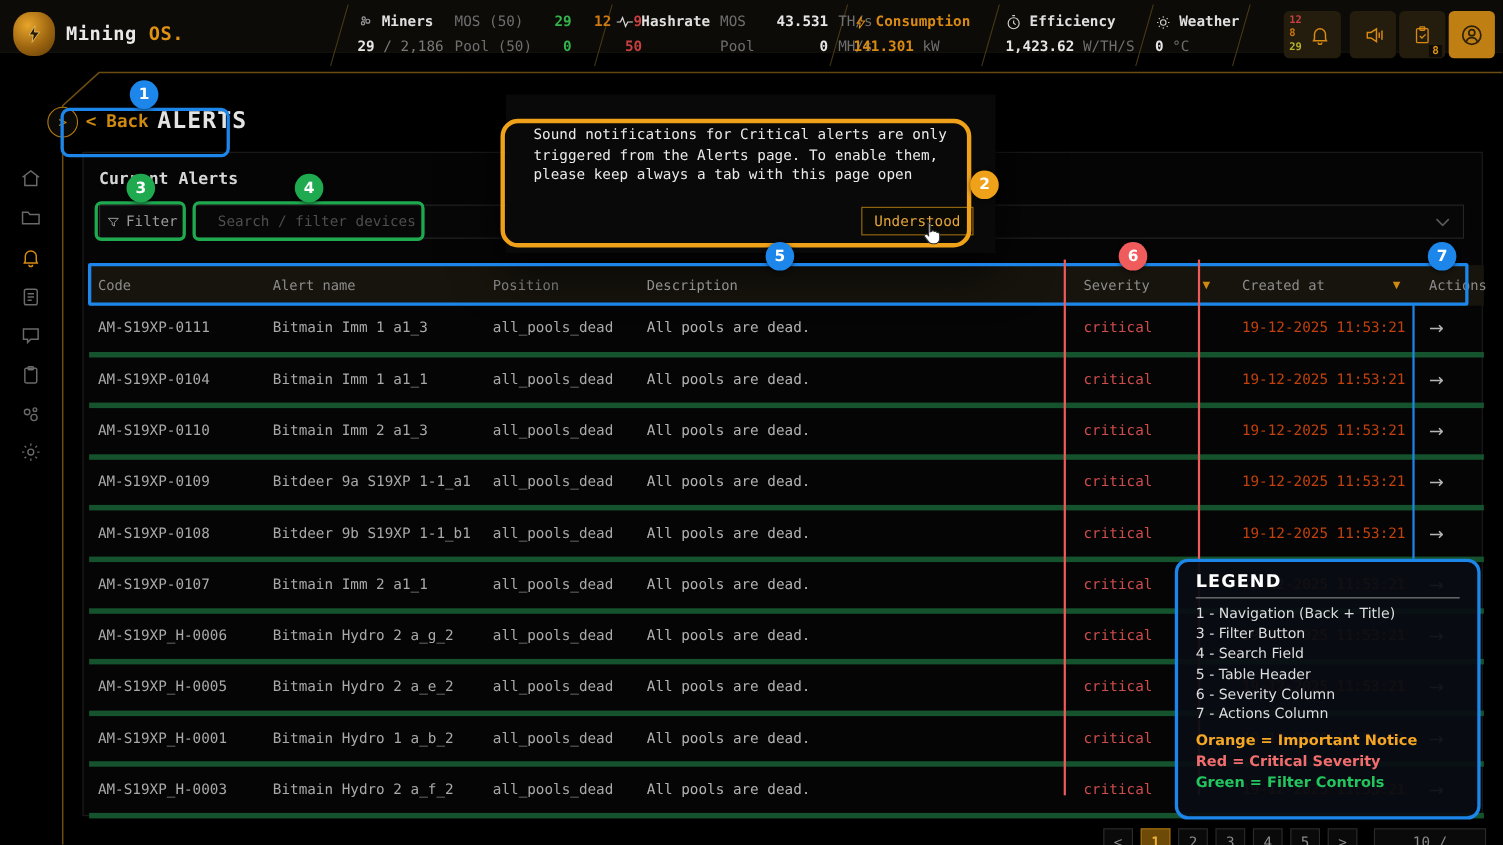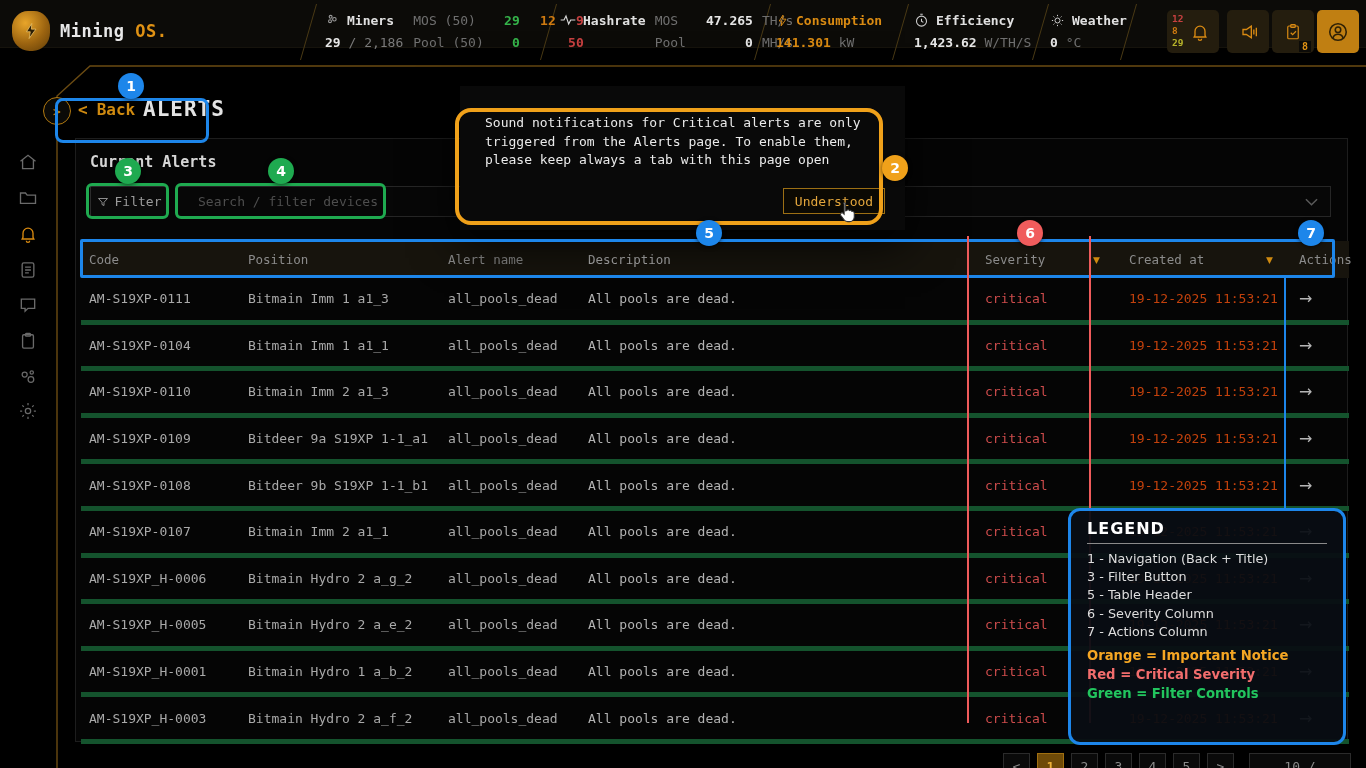--- a/index.html
+++ b/index.html
@@ -155,21 +155,21 @@
     <div class="stat" style="left:560px; grid-template-columns:auto auto 58px auto; column-gap:9px;">
       <div class="t">
         <span>
             <svg width="16" height="14" viewBox="0 0 24 20" fill="none" stroke="#d8d8d8" stroke-width="1.7">
               <path d="M1 10 H6 L9 4 L13 16 L16 10 H23"></path>
             </svg>
           </span>
         <span>Hashrate</span>
       </div>
       <div class="lbl">MOS</div>
-      <div class="w" style="text-align:right">47.265</div>
+      <div class="w" style="text-align:right">43.531</div>
       <div class="u">TH/s</div>
       <div></div>
       <div class="lbl">Pool</div>
       <div class="w" style="text-align:right">0</div>
       <div class="u">MH/s</div>
     </div>
 
     <div class="stat" style="left:776px; grid-template-columns:auto;">
       <div class="t" style="color:#d98a12">
         <span>
@@ -336,22 +336,22 @@
       <span class="search-chv">
           <svg width="13" height="8" viewBox="0 0 14 8" fill="none" stroke="#5a5a5a" stroke-width="1.6">
             <path d="M1 1 L7 7 L13 1"></path>
           </svg>
         </span>
     </div>
 
     <div class="table">
       <div class="thead">
         <div class="hcell c-code">Code</div>
+        <div class="hcell c-alert">Alert name</div>
         <div class="hcell c-position">Position</div>
-        <div class="hcell c-alert">Alert name</div>
         <div class="hcell c-desc">Description</div>
         <div class="hcell c-sev" style="color:#8b8b8b">
           <span>Severity</span>
           <span class="sort">▼</span>
         </div>
         <div class="hcell" style="padding-left:20px">
           <span>Created at</span>
           <span class="sort" style="margin-right:13px">▼</span>
         </div>
         <div class="hcell" style="padding-left:13px">Actions</div>
@@ -484,20 +484,21 @@
       <div class="badge" style="left: 1017px; top: 220px; background: rgb(240, 92, 92);">6</div>
       <div class="badge" style="left: 1298px; top: 220px; background: rgb(29, 134, 234);">7</div>
     </div>
 
   <div class="legend">
     <div class="legend-title">LEGEND</div>
     <div class="legend-divider"></div>
     <div id="legend-items">
         <div class="legend-item">1 - Navigation (Back + Title)</div>
         <div class="legend-item">3 - Filter Button</div>
+        <div class="legend-item">4 - Search Field</div>
         <div class="legend-item">5 - Table Header</div>
         <div class="legend-item">6 - Severity Column</div>
         <div class="legend-item">7 - Actions Column</div>
       </div>
     <div class="legend-colors" id="legend-colors">
         <div class="legend-color" style="color: rgb(245, 166, 35);">Orange = Important Notice</div>
         <div class="legend-color" style="color: rgb(242, 109, 109);">Red = Critical Severity</div>
         <div class="legend-color" style="color: rgb(34, 197, 94);">Green = Filter Controls</div>
       </div>
   </div>

